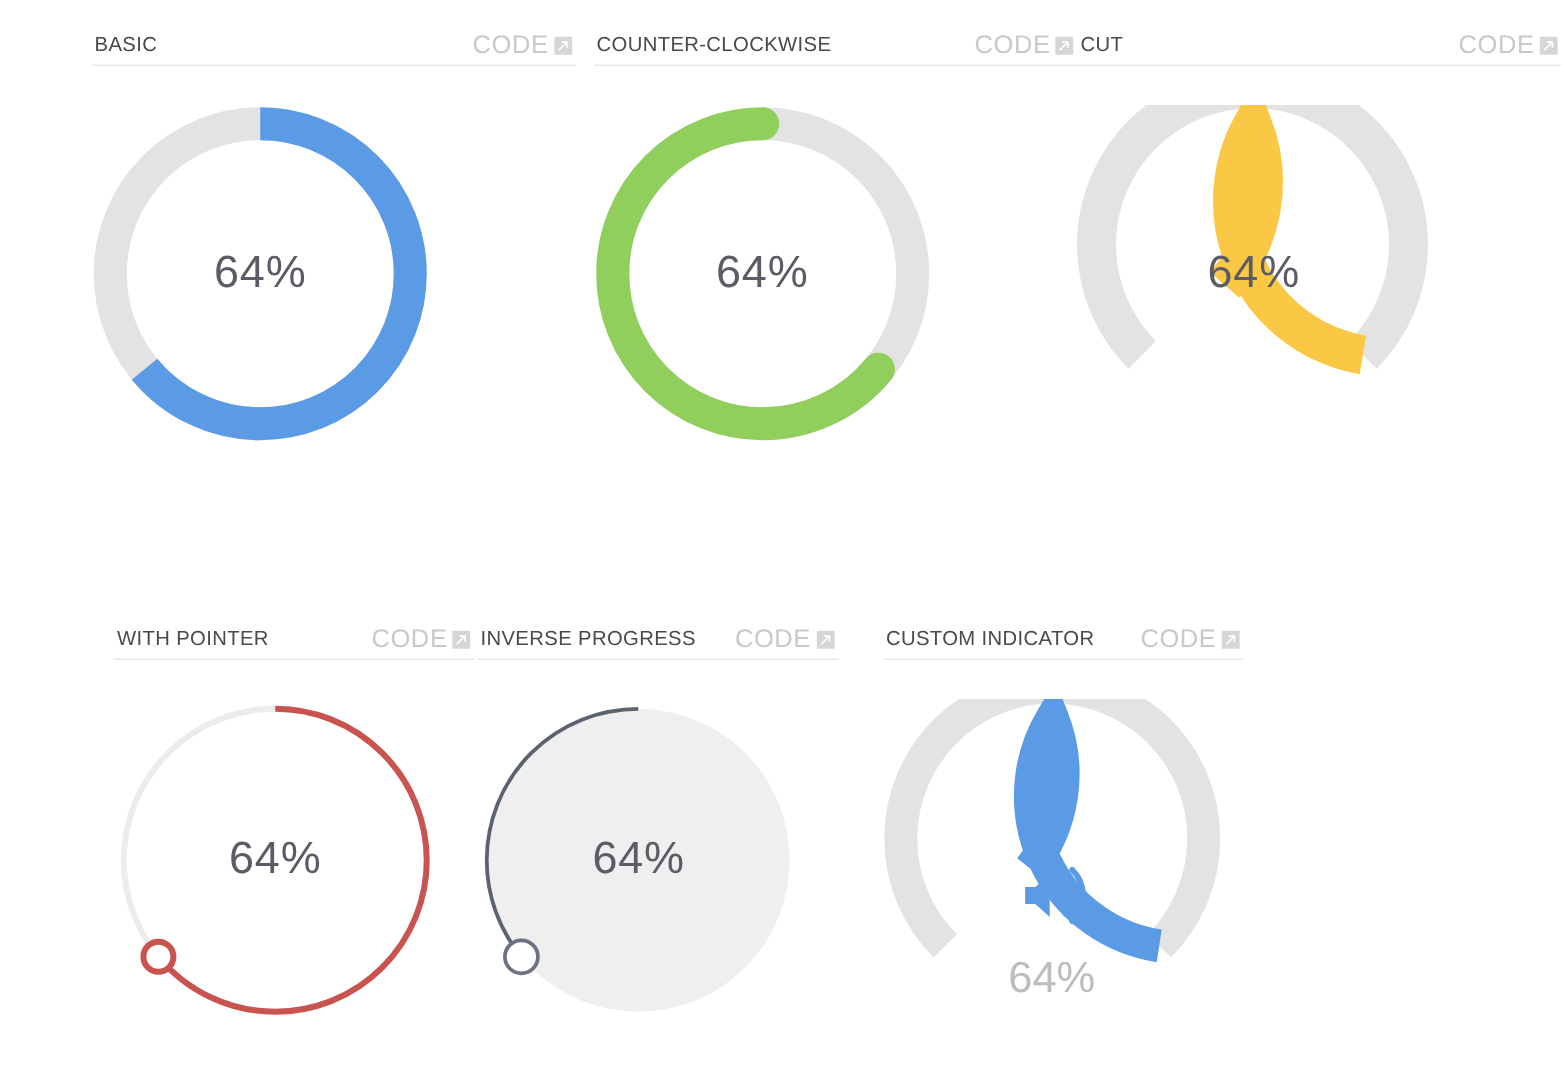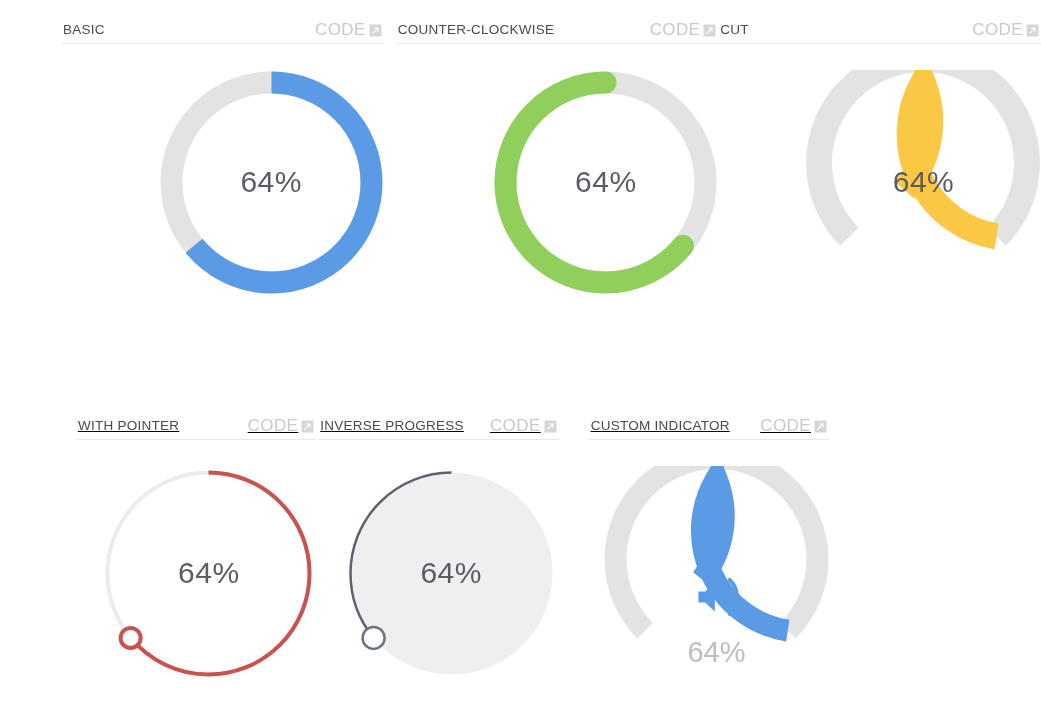--- a/index.html
+++ b/index.html
@@ -76,21 +76,21 @@
     width: 13px;
     height: 13px;
     position: relative;
     top: 0px;
   }
   .launch-icon svg { display: block; }
 
   
   .gauge-area {
     display: flex;
-    justify-content: flex-end;
+    justify-content: flex-start;
     align-items: flex-start;
     padding-top: 26px;
   }
   .gauge {
     position: relative;
   }
   .gauge svg { display: block; }
 
   .gauge-label {
     position: absolute;
@@ -201,21 +201,21 @@
               <path d="M 43.4 166.6 A 104 104 0 1 1 190.6 166.6" fill="none" stroke="#e3e3e3" stroke-width="26" stroke-linecap="butt"></path>
 
               <path d="M 190.6 166.6 A 104 104 0 0 1 117 13 A 104 104 0 0 1 35.7 154.1" fill="none" stroke="#fbc846" stroke-width="26" stroke-linecap="butt" stroke-dasharray="313.6 1000"></path>
             </svg>
             <div class="gauge-label" style="top:95px;">64%</div>
           </div>
         </div>
       </div>
     </div>
 
-    <div class="row-2" style="display:flex; width:829px;text-decoration:underline;">
+    <div class="row-2" style="display:flex; width:829px;">
 
       <div class="demo-card col-1" style="margin-left:76px;">
         <div class="card-header">
           <span class="card-title">WITH POINTER</span>
           <a class="code-link">
             <span>CODE</span>
             <span class="launch-icon">
               <svg width="13" height="13" viewBox="0 0 24 24">
                 <rect x="1" y="1" width="22" height="22" rx="1" fill="#d6d6d6"></rect>
                 <path d="M7 17 L16 8 M10.5 7.5 H16.5 V13.5" stroke="#ffffff" stroke-width="2" fill="none" stroke-linecap="square"></path>

